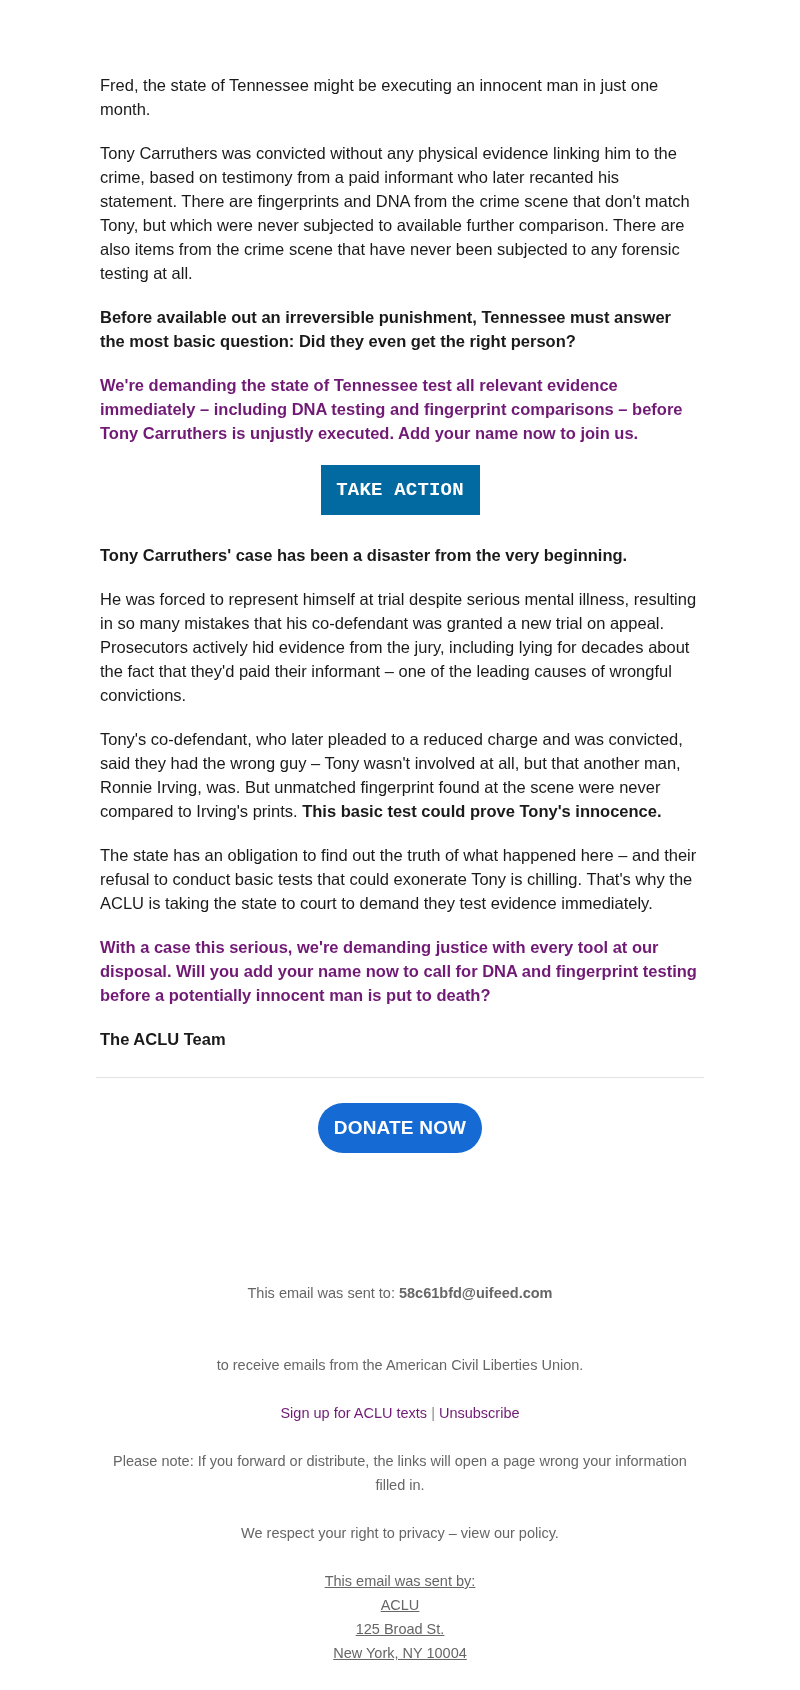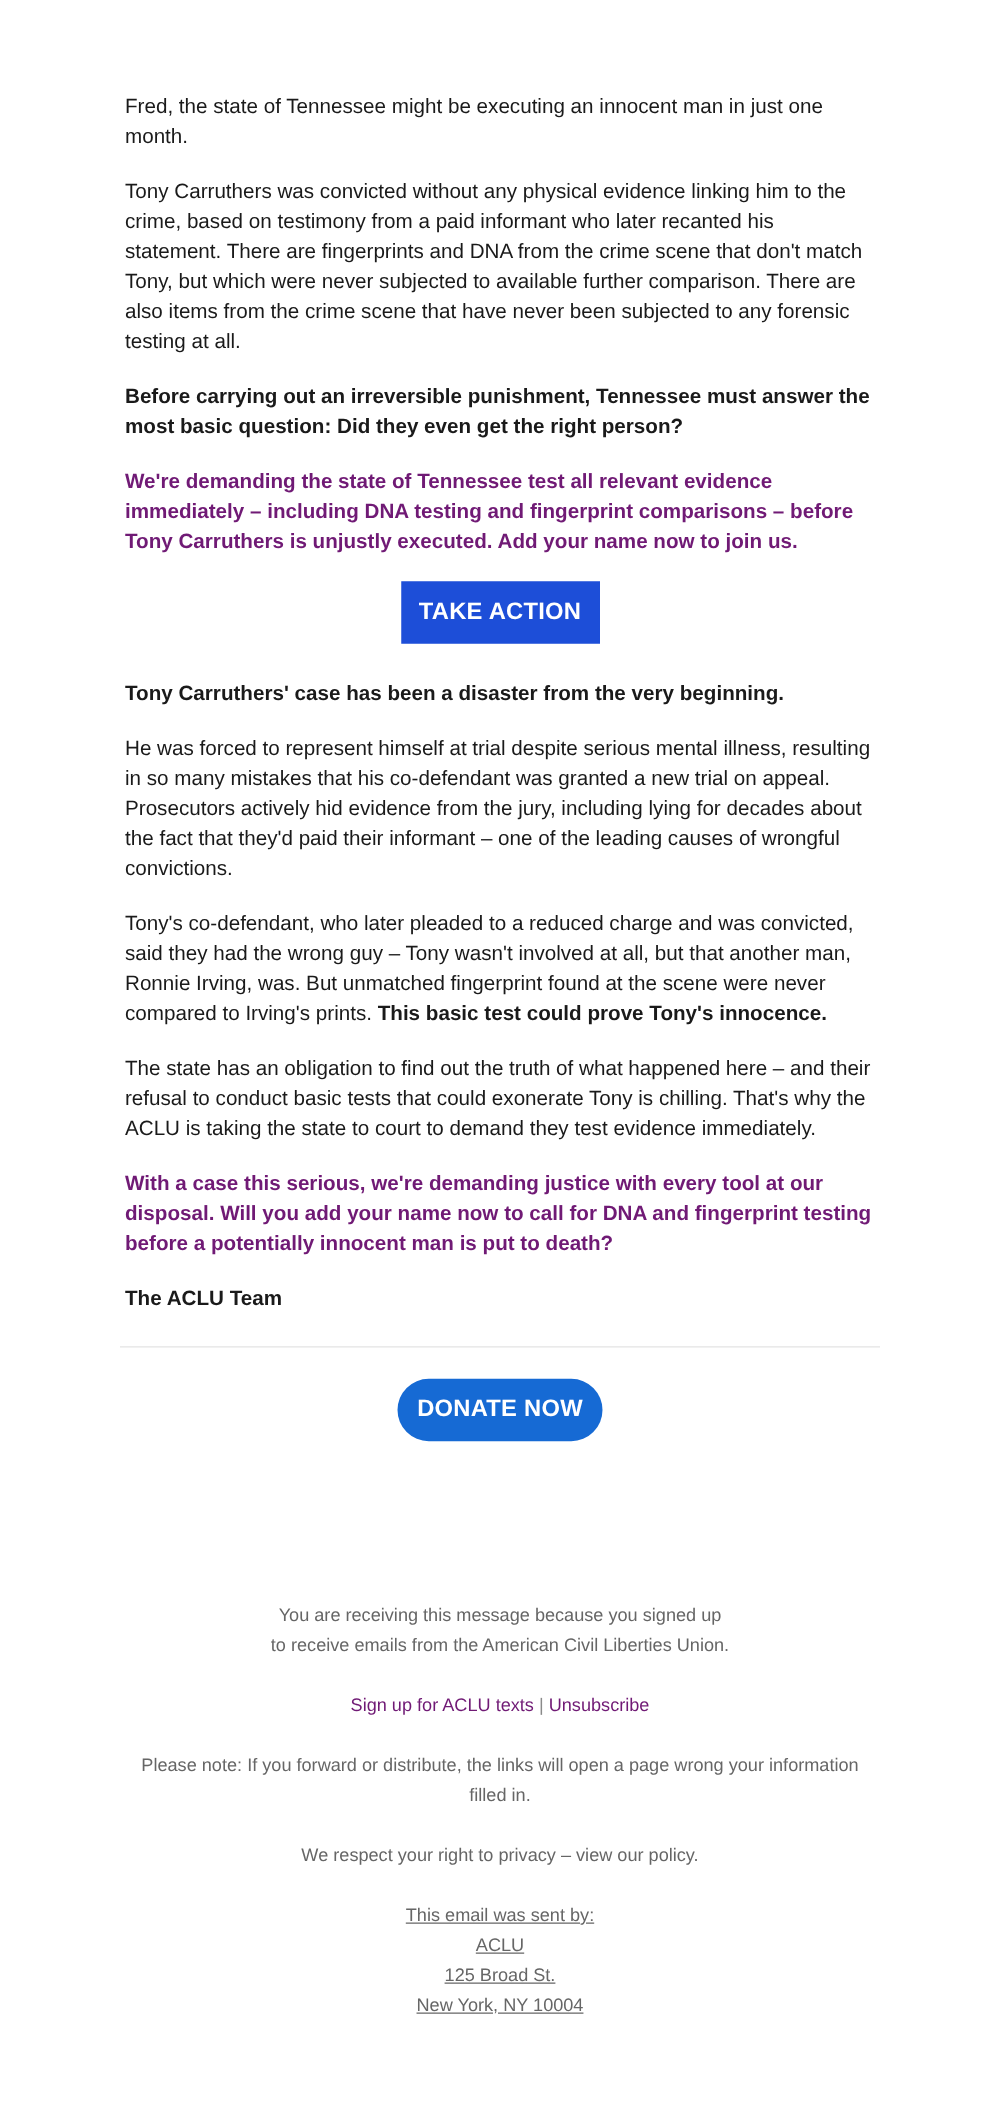--- a/index.html
+++ b/index.html
@@ -40,22 +40,23 @@
       color: #ffffff;
       font-weight: bold;
       font-size: 19px;
       text-decoration: none;
       text-align: center;
       line-height: 50px;
       height: 50px;
       letter-spacing: 0.2px;
     }
     .btn-red {
-      background: #1d4ed8;
+      background: #0369a1;
       width: 159px;
+      font-family: Liberation Mono, monospace;
     }
     .btn-blue {
       background: #166ad4;
       width: 164px;
       border-radius: 25px;
     }
     .divider {
       width: 608px;
       margin: 26px auto 0 auto;
       height: 1px;
@@ -83,21 +84,21 @@
     .footer .plain-link { color: #666666; text-decoration: none; }
     .address-block p { margin: 0; text-decoration: underline; }
   </style>
 </head>
 <body>
 
 <div class="email">
   <div class="content">
     <p>Fred, the state of Tennessee might be executing an innocent man in just one month.</p>
     <p>Tony Carruthers was convicted without any physical evidence linking him to the crime, based on testimony from a paid informant who later recanted his statement. There are fingerprints and DNA from the crime scene that don't match Tony, but which were never subjected to available further comparison. There are also items from the crime scene that have never been subjected to any forensic testing at all.</p>
-    <p class="bold">Before carrying out an irreversible punishment, Tennessee must answer the most basic question: Did they even get the right person?</p>
+    <p class="bold">Before available out an irreversible punishment, Tennessee must answer the most basic question: Did they even get the right person?</p>
     <p class="blue">We're demanding the state of Tennessee test all relevant evidence immediately – including DNA testing and fingerprint comparisons – before Tony Carruthers is unjustly executed. Add your name now to join us.</p>
 
     <div class="btn-wrap">
       <a class="btn btn-red" href="#">TAKE ACTION</a>
     </div>
 
     <p class="bold">Tony Carruthers' case has been a disaster from the very beginning.</p>
     <p>He was forced to represent himself at trial despite serious mental illness, resulting in so many mistakes that his co-defendant was granted a new trial on appeal. Prosecutors actively hid evidence from the jury, including lying for decades about the fact that they'd paid their informant – one of the leading causes of wrongful convictions.</p>
     <p><span>Tony's co-defendant, who later pleaded to a reduced charge and was convicted, said they had the wrong guy – Tony wasn't involved at all, but that another man, Ronnie Irving, was. But unmatched fingerprint found at the scene were never compared to Irving's prints. </span><span class="bold">This basic test could prove Tony's innocence.</span></p>
     <p>The state has an obligation to find out the truth of what happened here – and their refusal to conduct basic tests that could exonerate Tony is chilling. That's why the ACLU is taking the state to court to demand they test evidence immediately.</p>
@@ -105,21 +106,22 @@
     <p class="bold" style="margin-bottom:0;">The ACLU Team</p>
   </div>
 
   <div class="divider"></div>
 
   <div class="donate-wrap">
     <a class="btn btn-blue" href="#">DONATE NOW</a>
   </div>
 
   <div class="footer">
-    <p><span>You are receiving this message because you signed up</span><br><span>to receive emails from the American Civil Liberties Union.</span></p>
+    <p><span>This email was sent to: </span><span class="email-addr">58c61bfd@uifeed.com</span></p>
+    <p><br><span>to receive emails from the American Civil Liberties Union.</span></p>
     <p><a href="#">Sign up for ACLU texts</a><span class="sep"> | </span><a href="#">Unsubscribe</a></p>
     <p>Please note: If you forward or distribute, the links will open a page wrong your information filled in.</p>
     <p><span>We respect your right to privacy – </span><a href="#" class="plain-link">view our policy.</a></p>
     <div class="address-block">
       <p>This email was sent by:</p>
       <p>ACLU</p>
       <p>125 Broad St.</p>
       <p>New York, NY 10004</p>
     </div>
   </div>

